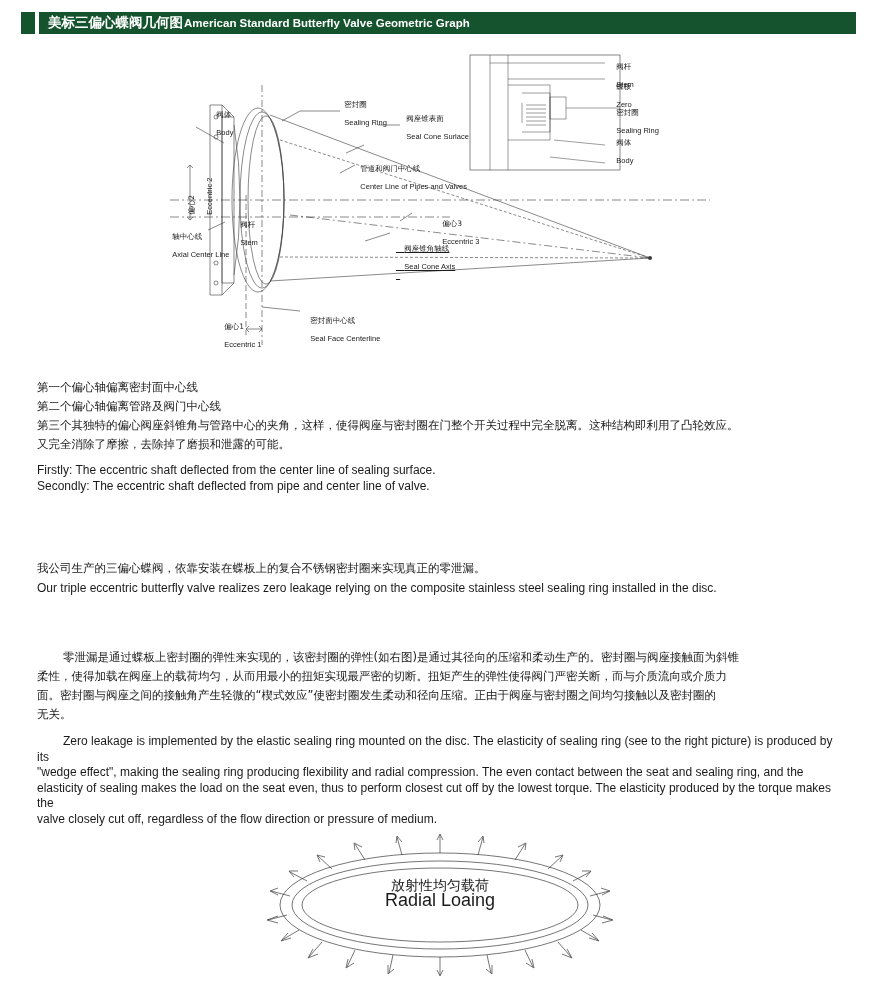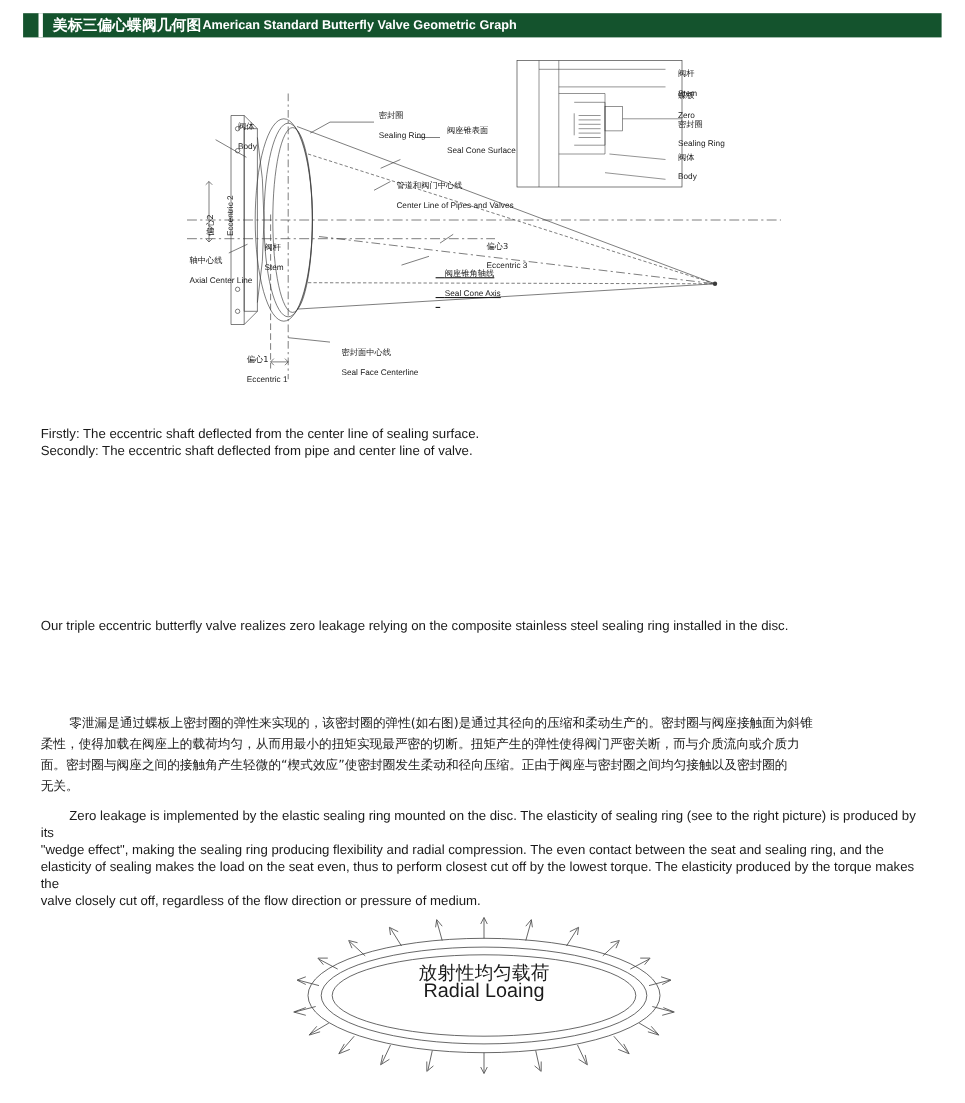--- a/index.html
+++ b/index.html
@@ -56,21 +56,21 @@
   #para2 .en-block{margin-top:3px;}
   #para3{left:37px;top:648px;width:805px;}
   #para3 .cn-block{text-indent:0;}
   #para3 .en-block{margin-top:10px;}
   .indent{display:inline-block;width:26px;}
   
   .figure2{position:absolute;left:215px;top:820px;width:450px;height:170px;}
   .fig2-caption{
     position:absolute;left:0;top:0;width:450px;text-align:center;
   }
-  .fig2-cn{font-family:"DejaVu Sans", sans-serif;font-size:17px;color:#1a1a1a;line-height:15px;}
+  .fig2-cn{font-family:"DejaVu Sans", sans-serif;font-size:14px;color:#1a1a1a;line-height:15px;}
   .fig2-en{font-family:"Liberation Sans", sans-serif;font-size:18px;color:#1a1a1a;line-height:15px;}
 </style>
 </head>
 <body>
 
 <div class="header-bar">
   <div class="tick"></div>
   <span class="header-title-cn">美标三偏心蝶阀几何图</span>
   <span class="header-title-en">American Standard Butterfly Valve Geometric Graph</span>
 </div>
@@ -207,27 +207,36 @@
     <span class="cn">密封圈</span><br>
     <span>Sealing Ring</span>
   </div>
   <div class="fig-label" style="left:458px;top:84px;">
     <span class="cn">阀体</span><br>
     <span>Body</span>
   </div>
 </div>
 
 <div class="block" id="para1">
+  <div class="cn-block">
+    <div class="cn-line">第一个偏心轴偏离密封面中心线</div>
+    <div class="cn-line">第二个偏心轴偏离管路及阀门中心线</div>
+    <div class="cn-line">第三个其独特的偏心阀座斜锥角与管路中心的夹角，这样，使得阀座与密封圈在门整个开关过程中完全脱离。这种结构即利用了凸轮效应。</div>
+    <div class="cn-line">又完全消除了摩擦，去除掉了磨损和泄露的可能。</div>
+  </div>
   <div class="en-block">
     <div class="en-line">Firstly: The eccentric shaft deflected from the center line of sealing surface.</div>
     <div class="en-line">Secondly: The eccentric shaft deflected from pipe and center line of valve.</div>
   </div>
 </div>
 
 <div class="block" id="para2">
+  <div class="cn-block">
+    <div class="cn-line">我公司生产的三偏心蝶阀，依靠安装在蝶板上的复合不锈钢密封圈来实现真正的零泄漏。</div>
+  </div>
   <div class="en-block">
     <div class="en-line">Our triple eccentric butterfly valve realizes zero leakage relying on the composite stainless steel sealing ring installed in the disc.</div>
   </div>
 </div>
 
 <div class="block" id="para3">
   <div class="cn-block">
     <div class="cn-line"><span class="indent"></span><span>零泄漏是通过蝶板上密封圈的弹性来实现的，该密封圈的弹性(如右图)是通过其径向的压缩和柔动生产的。密封圈与阀座接触面为斜锥</span></div>
     <div class="cn-line">柔性，使得加载在阀座上的载荷均匀，从而用最小的扭矩实现最严密的切断。扭矩产生的弹性使得阀门严密关断，而与介质流向或介质力</div>
     <div class="cn-line">面。密封圈与阀座之间的接触角产生轻微的“楔式效应”使密封圈发生柔动和径向压缩。正由于阀座与密封圈之间均匀接触以及密封圈的</div>

